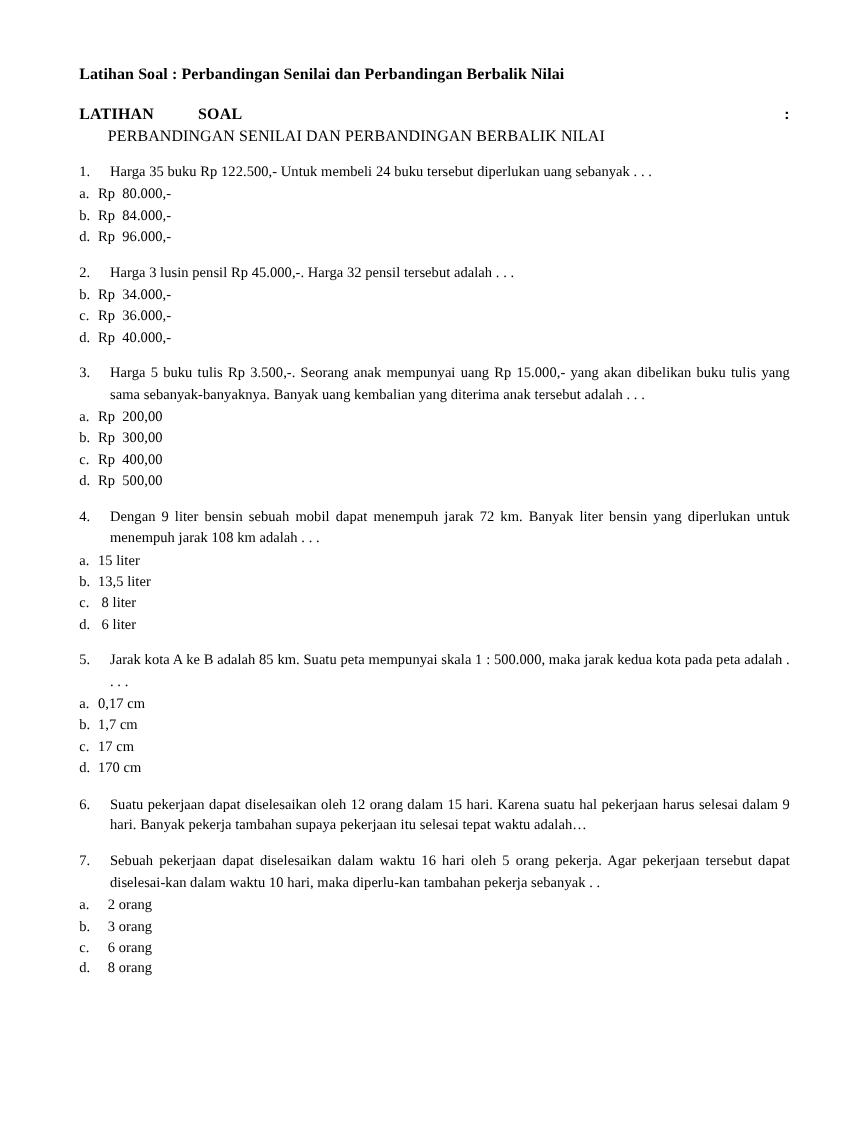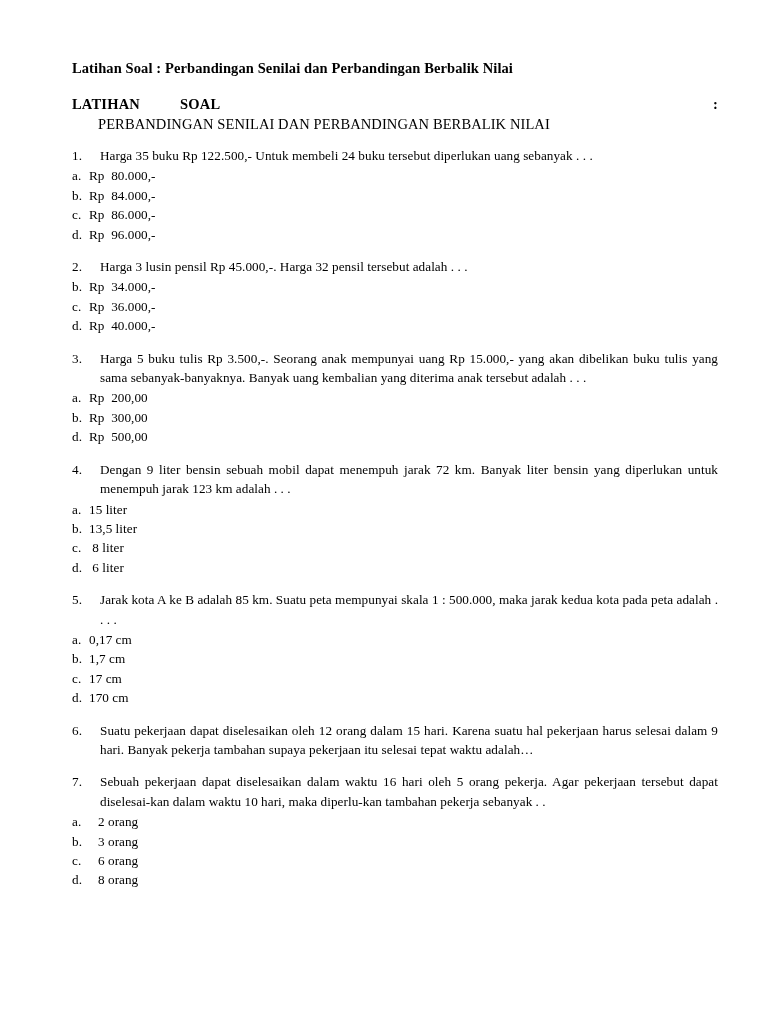--- a/index.html
+++ b/index.html
@@ -118,42 +118,42 @@
     </div>
     <div class="header-sub">PERBANDINGAN SENILAI DAN PERBANDINGAN BERBALIK NILAI</div>
   </div>
 
   <div id="questions">
       <div class="qblock w-narrow">
         <div class="qline"><span class="qnum">1.</span><span class="qtext">Harga 35 buku Rp 122.500,- Untuk membeli 24 buku tersebut diperlukan uang sebanyak . . .</span></div>
         <div class="options">
           <div class="opt"><span class="optletter">a.</span><span class="opttext">Rp  80.000,-</span></div>
           <div class="opt"><span class="optletter">b.</span><span class="opttext">Rp  84.000,-</span></div>
-          <div class="opt"><span class="optletter">c.</span><span class="opttext">Rp  86.000,-</span></div>
           <div class="opt"><span class="optletter">d.</span><span class="opttext">Rp  96.000,-</span></div>
         </div>
       </div>
       <div class="qblock w-narrow">
         <div class="qline"><span class="qnum">2.</span><span class="qtext">Harga 3 lusin pensil Rp 45.000,-. Harga 32 pensil tersebut adalah . . .</span></div>
         <div class="options">
           <div class="opt"><span class="optletter">b.</span><span class="opttext">Rp  34.000,-</span></div>
           <div class="opt"><span class="optletter">c.</span><span class="opttext">Rp  36.000,-</span></div>
           <div class="opt"><span class="optletter">d.</span><span class="opttext">Rp  40.000,-</span></div>
         </div>
       </div>
       <div class="qblock w-narrow">
         <div class="qline"><span class="qnum">3.</span><span class="qtext">Harga 5 buku tulis Rp 3.500,-. Seorang anak mempunyai uang Rp 15.000,- yang akan dibelikan buku tulis yang sama sebanyak-banyaknya. Banyak uang kembalian yang diterima anak tersebut adalah . . .</span></div>
         <div class="options">
           <div class="opt"><span class="optletter">a.</span><span class="opttext">Rp  200,00</span></div>
           <div class="opt"><span class="optletter">b.</span><span class="opttext">Rp  300,00</span></div>
+          <div class="opt"><span class="optletter">c.</span><span class="opttext">Rp  400,00</span></div>
           <div class="opt"><span class="optletter">d.</span><span class="opttext">Rp  500,00</span></div>
         </div>
       </div>
       <div class="qblock w-narrow">
-        <div class="qline"><span class="qnum">4.</span><span class="qtext">Dengan 9 liter bensin sebuah mobil dapat menempuh jarak 72 km. Banyak liter bensin yang diperlukan untuk menempuh jarak 123 km adalah . . .</span></div>
+        <div class="qline"><span class="qnum">4.</span><span class="qtext">Dengan 9 liter bensin sebuah mobil dapat menempuh jarak 72 km. Banyak liter bensin yang diperlukan untuk menempuh jarak 108 km adalah . . .</span></div>
         <div class="options">
           <div class="opt"><span class="optletter">a.</span><span class="opttext">15 liter</span></div>
           <div class="opt"><span class="optletter">b.</span><span class="opttext">13,5 liter</span></div>
           <div class="opt"><span class="optletter">c.</span><span class="opttext"> 8 liter</span></div>
           <div class="opt"><span class="optletter">d.</span><span class="opttext"> 6 liter</span></div>
         </div>
       </div>
       <div class="qblock w-narrow">
         <div class="qline"><span class="qnum">5.</span><span class="qtext">Jarak kota A ke B adalah 85 km. Suatu peta mempunyai skala 1 : 500.000, maka jarak kedua kota pada peta adalah . . . .</span></div>
         <div class="options">

